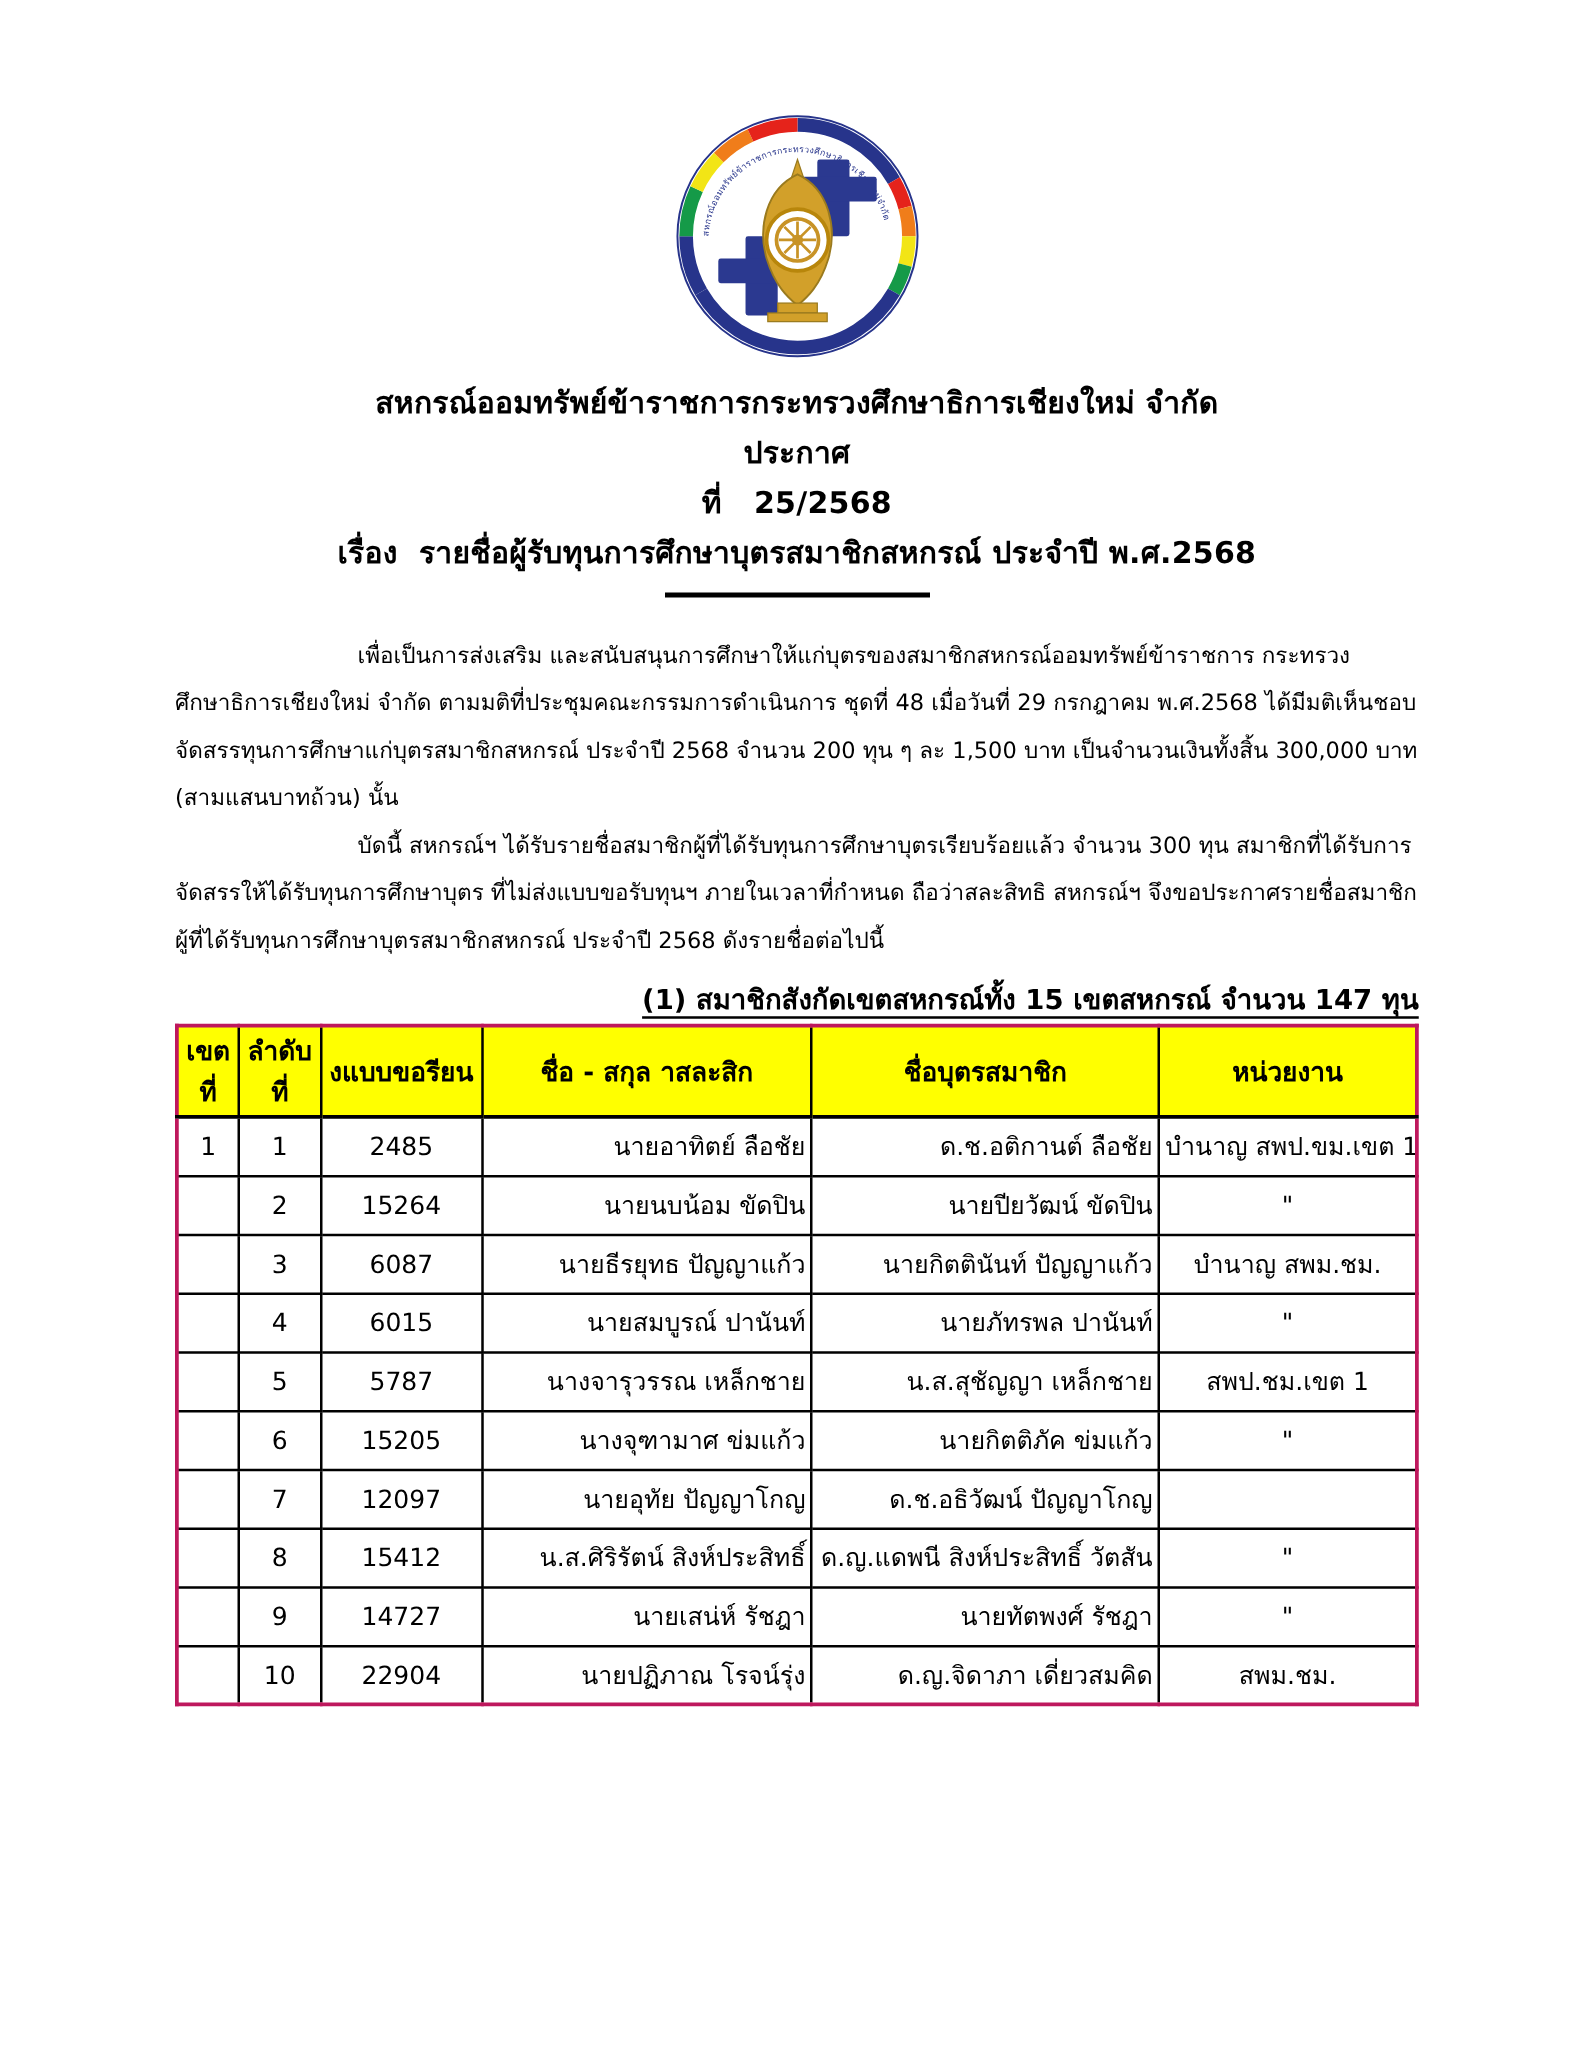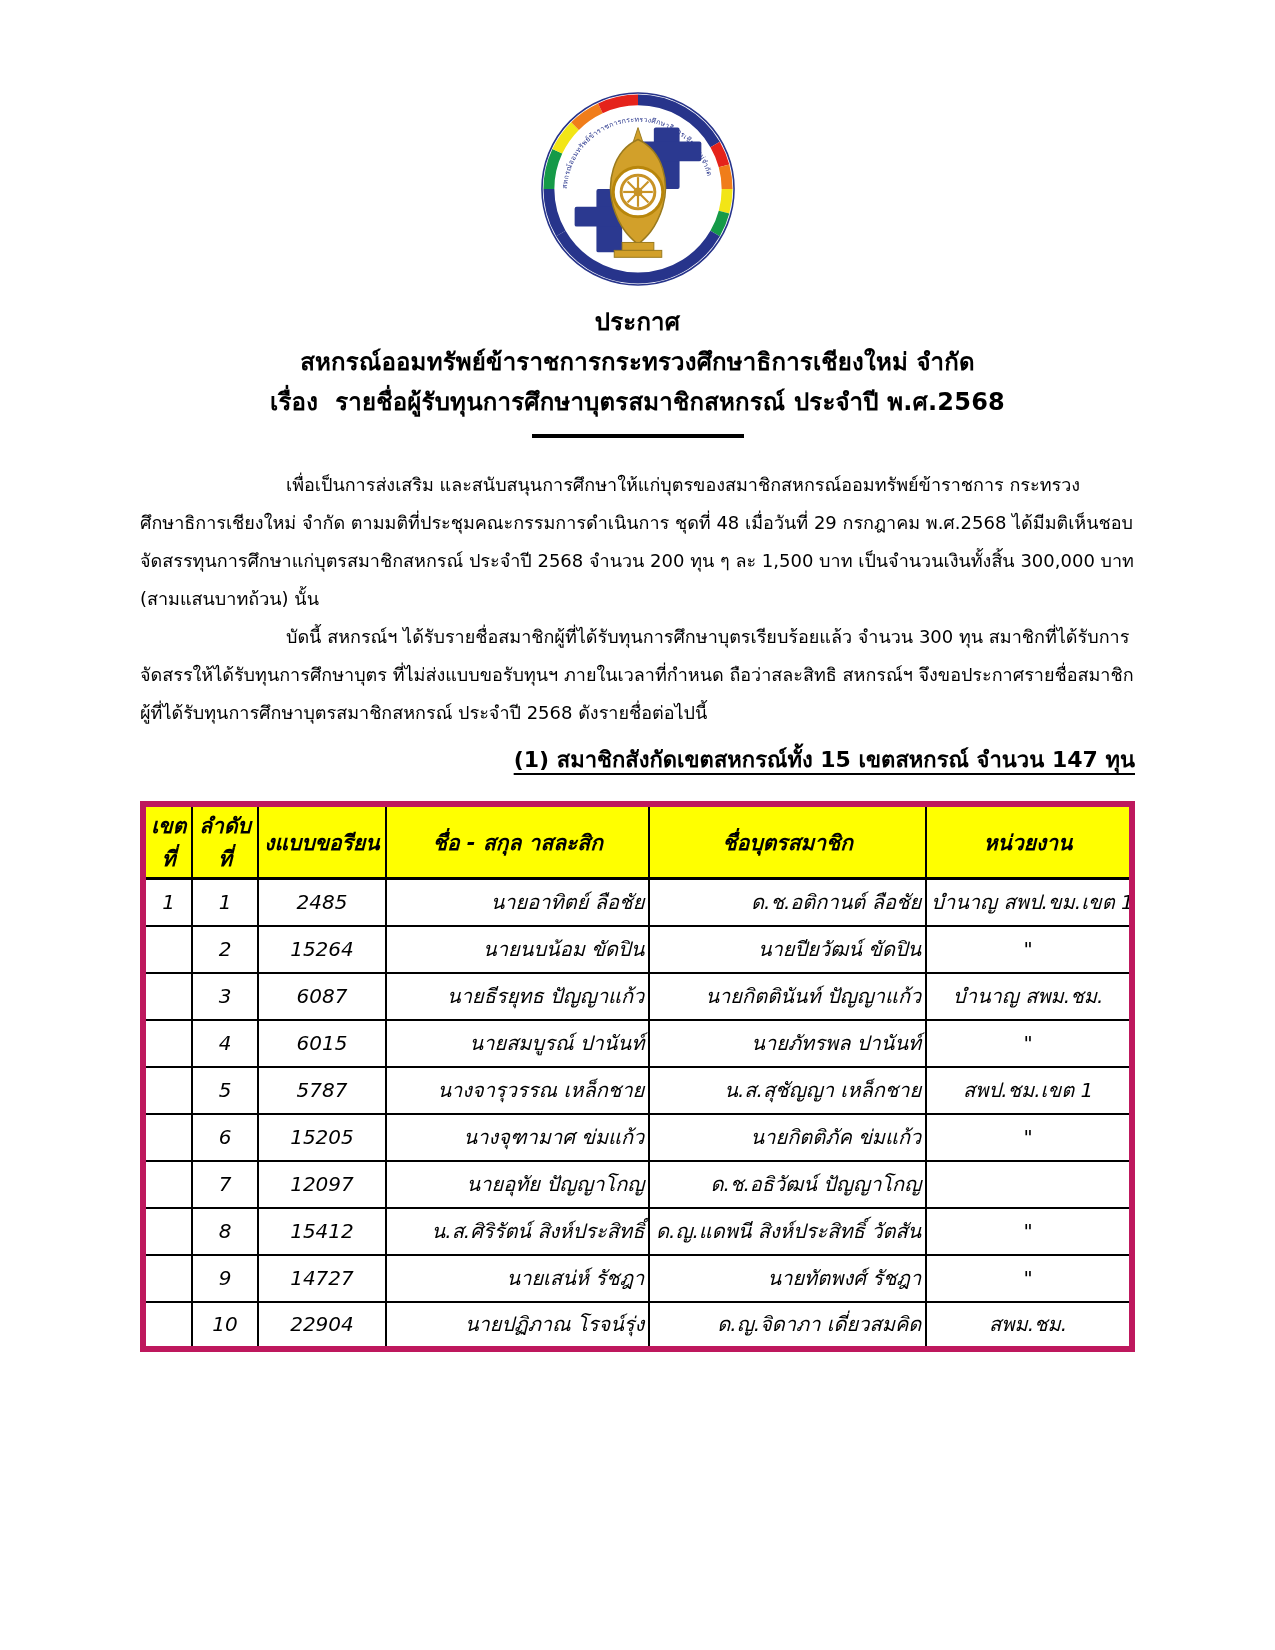--- a/index.html
+++ b/index.html
@@ -28,24 +28,23 @@
 
   .section-heading {
     margin-top: 10px; font-size: 22px; font-weight: bold;
     text-decoration: underline; text-underline-offset: 6px;
     text-decoration-thickness: 2px;
     text-align: right;
   }
 
   
   table.scholarship {
-    width: 100%; margin-top: 24px;
-    border-collapse: collapse; border: 6px solid #be185d;
+    width: 100%; margin-top: 2px;
+    border-collapse: collapse; border: 3px solid #be185d;
     table-layout: fixed;
-    font-style: italic;
   }
   table.scholarship th {
     background: #ffff00; font-weight: bold; font-size: 21px;
     border: 2px solid #000; border-bottom: 3px solid #000;
     height: 52px; text-align: center; vertical-align: middle; padding: 2px 4px;
   }
   table.scholarship td {
     border: 2px solid #000; font-size: 20px; height: 47px;
     vertical-align: middle; padding: 2px 4px; overflow: hidden; white-space: nowrap;
   }
@@ -106,22 +105,23 @@
           <line x1="110.6" y1="92.4" x2="89.4" y2="113.6"></line>
         </g>
         <circle cx="100" cy="103" r="4.5" fill="#c89326"></circle>
         <rect x="84" y="154" width="32" height="8" fill="#d2a02a" stroke="#9a7a1e" stroke-width="1"></rect>
         <rect x="76" y="162" width="48" height="7" fill="#d2a02a" stroke="#9a7a1e" stroke-width="1"></rect>
       </g>
     </svg>
   </div>
 
   <div class="doc-head">
+    <div class="line">สหกรณ์ออมทรัพย์ข้าราชการกระทรวงศึกษาธิการเชียงใหม่ จำกัด</div>
     <div class="line">ประกาศ</div>
-    <div class="line">สหกรณ์ออมทรัพย์ข้าราชการกระทรวงศึกษาธิการเชียงใหม่ จำกัด</div>
+    <div class="line">ที่&nbsp;&nbsp;&nbsp;25/2568</div>
     <div class="line">เรื่อง&nbsp;&nbsp;รายชื่อผู้รับทุนการศึกษาบุตรสมาชิกสหกรณ์ ประจำปี พ.ศ.2568</div>
     <div class="divider"></div>
   </div>
 
   <div class="body-text">
     <p>เพื่อเป็นการส่งเสริม และสนับสนุนการศึกษาให้แก่บุตรของสมาชิกสหกรณ์ออมทรัพย์ข้าราชการ กระทรวงศึกษาธิการเชียงใหม่ จำกัด ตามมติที่ประชุมคณะกรรมการดำเนินการ ชุดที่ 48  เมื่อวันที่ 29 กรกฎาคม พ.ศ.2568 ได้มีมติเห็นชอบจัดสรรทุนการศึกษาแก่บุตรสมาชิกสหกรณ์ ประจำปี 2568 จำนวน 200 ทุน ๆ ละ 1,500 บาท เป็นจำนวนเงินทั้งสิ้น 300,000 บาท (สามแสนบาทถ้วน)  นั้น</p>
     <p>บัดนี้ สหกรณ์ฯ ได้รับรายชื่อสมาชิกผู้ที่ได้รับทุนการศึกษาบุตรเรียบร้อยแล้ว จำนวน 300 ทุน สมาชิกที่ได้รับการจัดสรรให้ได้รับทุนการศึกษาบุตร ที่ไม่ส่งแบบขอรับทุนฯ ภายในเวลาที่กำหนด ถือว่าสละสิทธิ สหกรณ์ฯ จึงขอประกาศรายชื่อสมาชิกผู้ที่ได้รับทุนการศึกษาบุตรสมาชิกสหกรณ์ ประจำปี 2568 ดังรายชื่อต่อไปนี้</p>
   </div>
 
   <div class="section-heading">(1) สมาชิกสังกัดเขตสหกรณ์ทั้ง 15 เขตสหกรณ์ จำนวน 147 ทุน</div>

